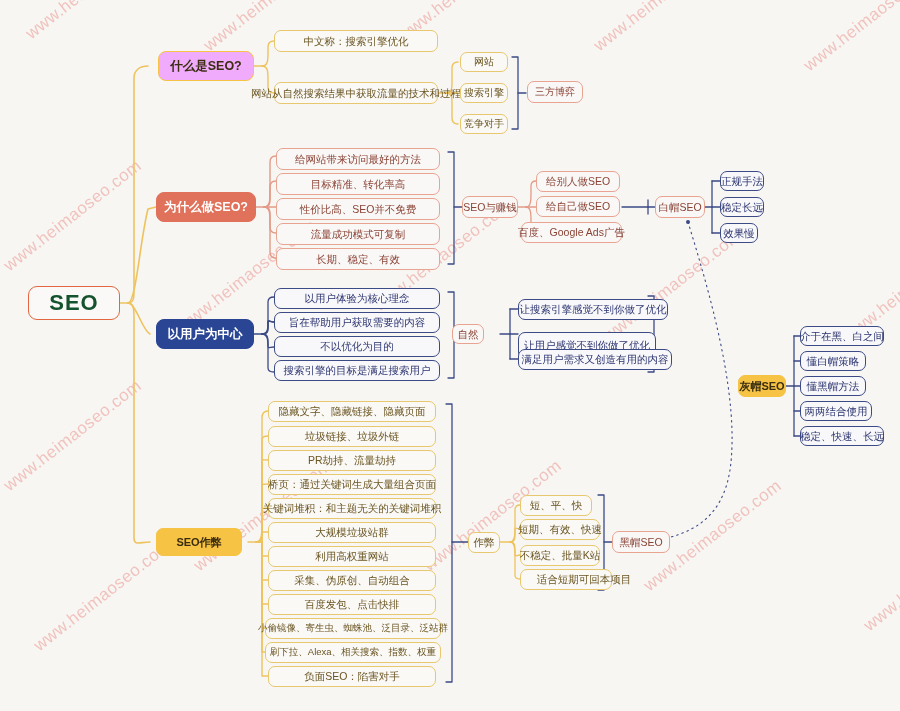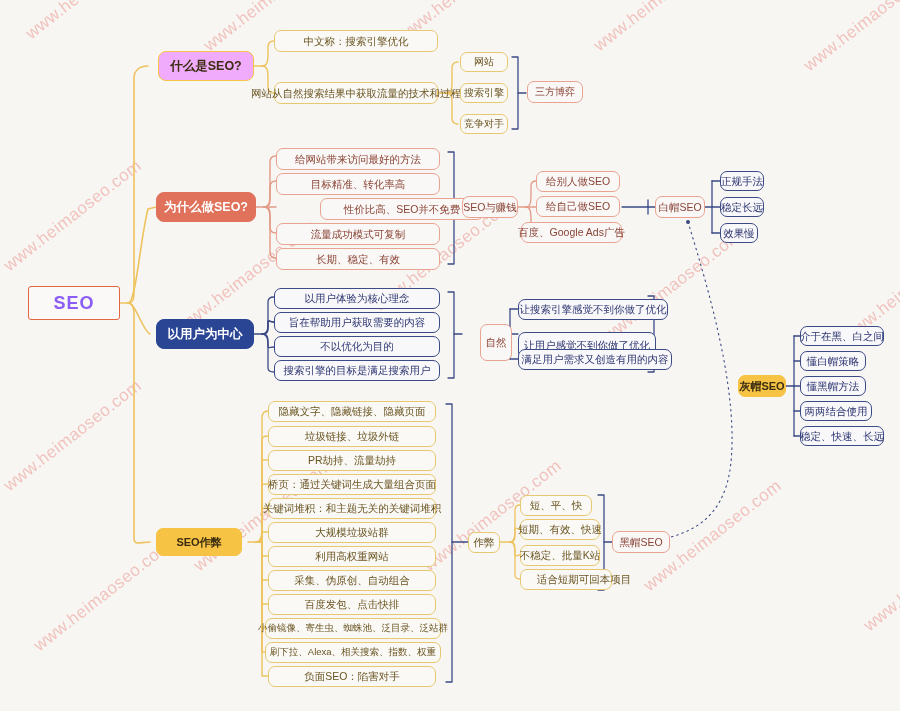--- a/index.html
+++ b/index.html
@@ -24,22 +24,22 @@
   
   .node{
     position:absolute;box-sizing:border-box;
     display:flex;align-items:center;justify-content:center;
     border-radius:7px;border:1px solid transparent;
     text-align:center;line-height:1.15;
     font-size:10.5px;color:#2c3470;white-space:nowrap;
     background:#f9f8f6;
   }
   .node.root{
-    border:1.6px solid #e2663f;background:#faf9f7;color:#8b5cf6;
-    font-size:18px;font-weight:bold;border-radius:3px;letter-spacing:1px;
+    border:1.6px solid #e2663f;background:#faf9f7;color:#14532d;
+    font-size:22px;font-weight:bold;border-radius:9px;letter-spacing:1px;
   }
   .node.topic-yellow{
     background:#f0abfc;border-color:#f6c344;color:#3a2d10;
     font-size:12.5px;font-weight:bold;border-radius:8px;
   }
   .node.topic-salmon{
     background:#e0715a;border-color:#e0715a;color:#ffffff;
     font-size:12.5px;font-weight:bold;border-radius:8px;
   }
   .node.topic-navy{
@@ -194,21 +194,21 @@
   <div class="node leaf-yellow small" style="left:460px;top:52px;width:48px;height:20px;">网站</div>
   <div class="node leaf-yellow small" style="left:460px;top:83px;width:48px;height:20px;">搜索引擎</div>
   <div class="node leaf-yellow small" style="left:460px;top:114px;width:48px;height:20px;">竞争对手</div>
 
   <div class="node leaf-salmon small" style="left:527px;top:81px;width:56px;height:22px;">三方博弈</div>
 
   <div class="node topic-salmon" style="left:156px;top:192px;width:100px;height:30px;">为什么做SEO?</div>
 
   <div class="node leaf-salmon" style="left:276px;top:148px;width:164px;height:22px;">给网站带来访问最好的方法</div>
   <div class="node leaf-salmon" style="left:276px;top:173px;width:164px;height:22px;">目标精准、转化率高</div>
-  <div class="node leaf-salmon" style="left:276px;top:198px;width:164px;height:22px;margin-left:44px;">性价比高、SEO并不免费</div>
+  <div class="node leaf-salmon" style="left:276px;top:198px;width:164px;height:22px;">性价比高、SEO并不免费</div>
   <div class="node leaf-salmon" style="left:276px;top:223px;width:164px;height:22px;">流量成功模式可复制</div>
   <div class="node leaf-salmon" style="left:276px;top:248px;width:164px;height:22px;">长期、稳定、有效</div>
 
   <div class="node leaf-salmon" style="left:462px;top:196px;width:56px;height:22px;">SEO与赚钱</div>
 
   <div class="node leaf-salmon" style="left:536px;top:171px;width:84px;height:21px;">给别人做SEO</div>
   <div class="node leaf-salmon" style="left:536px;top:196px;width:84px;height:21px;">给自己做SEO</div>
   <div class="node leaf-salmon" style="left:521px;top:222px;width:101px;height:21px;">百度、Google Ads广告</div>
 
   <div class="node leaf-salmon" style="left:655px;top:196px;width:50px;height:22px;">白帽SEO</div>
@@ -217,21 +217,21 @@
   <div class="node leaf-navy" style="left:720px;top:197px;width:44px;height:20px;">稳定长远</div>
   <div class="node leaf-navy" style="left:720px;top:223px;width:38px;height:20px;">效果慢</div>
 
   <div class="node topic-navy" style="left:156px;top:319px;width:98px;height:30px;">以用户为中心</div>
 
   <div class="node leaf-navy" style="left:274px;top:288px;width:166px;height:21px;">以用户体验为核心理念</div>
   <div class="node leaf-navy" style="left:274px;top:312px;width:166px;height:21px;">旨在帮助用户获取需要的内容</div>
   <div class="node leaf-navy" style="left:274px;top:336px;width:166px;height:21px;">不以优化为目的</div>
   <div class="node leaf-navy" style="left:274px;top:360px;width:166px;height:21px;">搜索引擎的目标是满足搜索用户</div>
 
-  <div class="node leaf-salmon" style="left:480px;top:324px;width:32px;height:37px;">自然</div>
+  <div class="node leaf-salmon" style="left:452px;top:324px;width:32px;height:20px;">自然</div>
 
   <div class="node leaf-navy" style="left:518px;top:299px;width:150px;height:21px;">让搜索引擎感觉不到你做了优化</div>
   <div class="node leaf-navy" style="left:518px;top:332px;width:138px;height:27px;">让用户感觉不到你做了优化</div>
   <div class="node leaf-navy" style="left:518px;top:349px;width:154px;height:21px;">满足用户需求又创造有用的内容</div>
 
   <div class="node pill-yellow" style="left:738px;top:375px;width:48px;height:22px;">灰帽SEO</div>
 
   <div class="node leaf-navy" style="left:800px;top:326px;width:84px;height:20px;">介于在黑、白之间</div>
   <div class="node leaf-navy" style="left:800px;top:351px;width:66px;height:20px;">懂白帽策略</div>
   <div class="node leaf-navy" style="left:800px;top:376px;width:66px;height:20px;">懂黑帽方法</div>

